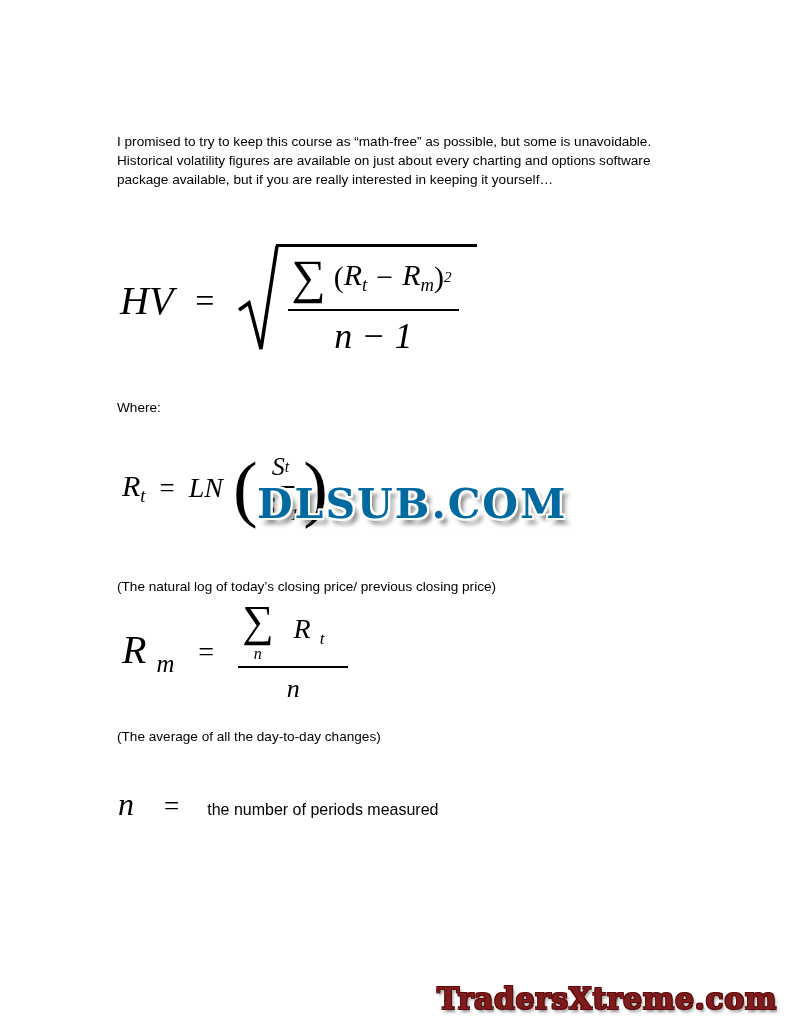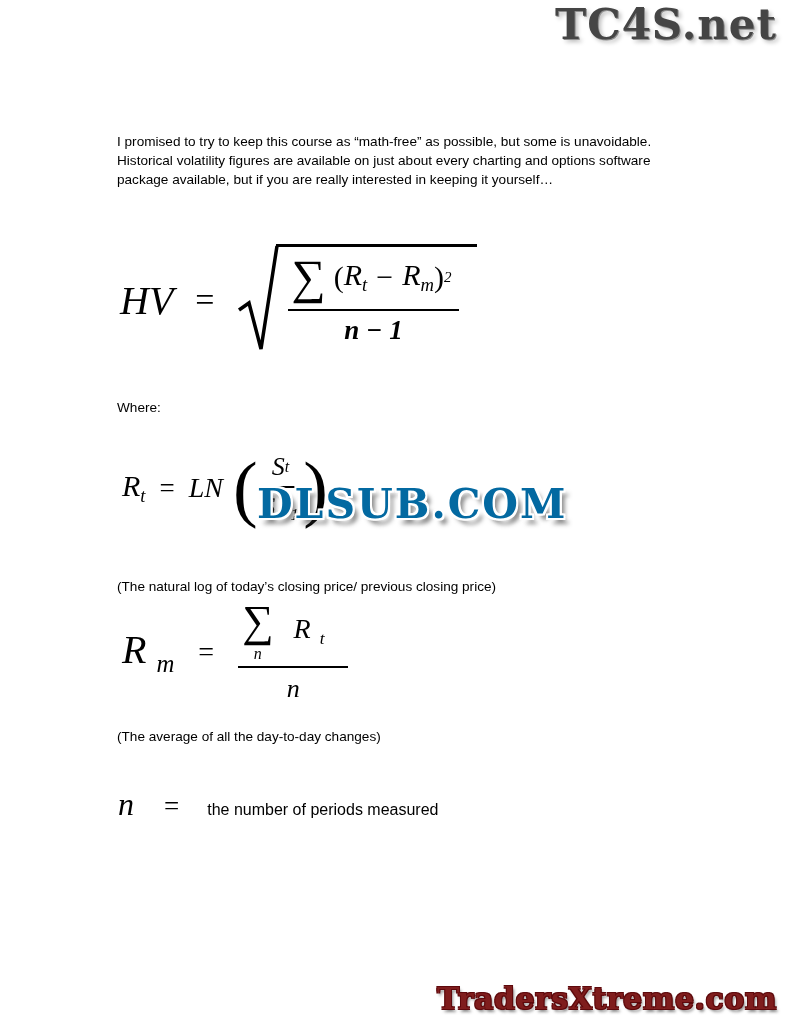--- a/index.html
+++ b/index.html
@@ -74,21 +74,21 @@
   .hv { left:120px; top:244px; }
   .hv .f-lhs { font-size:40px; }
   .hv .f-eq  { font-size:34px; margin:0 22px; }
   .sqrt { display:flex; align-items:flex-start; }
   .sqrt-svg { display:block; margin-top:0; }
   .radicand { border-top:3px solid #000; margin-left:-3px; padding:6px 18px 0 12px; }
   .hv .sigma { font-size:48px; margin-right:8px; }
   .hv .num { font-size:30px; padding:0 8px 8px 4px; }
   .hv .num .paren { font-style:normal; }
   .hv .minus { margin:0 9px; font-style:normal; }
-  .hv .den { font-size:27px;font-weight:bold; }
+  .hv .den { font-size:36px; }
 
   
   .rt { left:122px; top:452px; }
   .rt .f-lhs { font-size:30px; }
   .rt .f-eq  { font-size:27px; margin:0 14px; }
   .rt .fn    { font-size:28px; margin-right:10px; }
   .big-paren { font-style:normal; font-size:74px; line-height:0.88; font-weight:400; }
   .rt .frac  { margin:0 4px; }
   .rt .num   { font-size:26px; padding:0 10px 4px 10px; }
   .rt .den   { font-size:26px; }
@@ -112,21 +112,20 @@
   .n-def .desc  {
     font-family:"Liberation Sans", sans-serif;
     font-style:normal; font-size:16px; margin-left:28px;
   }
 </style>
 </head>
 <body>
 
 <div class="page">
 
-  <div class="top-logo">TC4S.net</div>
 
 
   <p class="intro">I promised to try to keep this course as “math-free” as possible, but some is unavoidable. Historical volatility figures are available on just about every charting and options software package available, but if you are really interested in keeping it yourself…</p>
 
   <div class="formula hv">
     <span class="f-lhs">HV</span>
     <span class="f-eq">=</span>
     <span class="sqrt">
       <svg class="sqrt-svg" width="42" height="112" viewBox="0 0 42 112" aria-hidden="true">
         <path d="M2 66 L12 59 L24 105 L40 2" stroke="#000" stroke-width="3.5" fill="none"></path>

